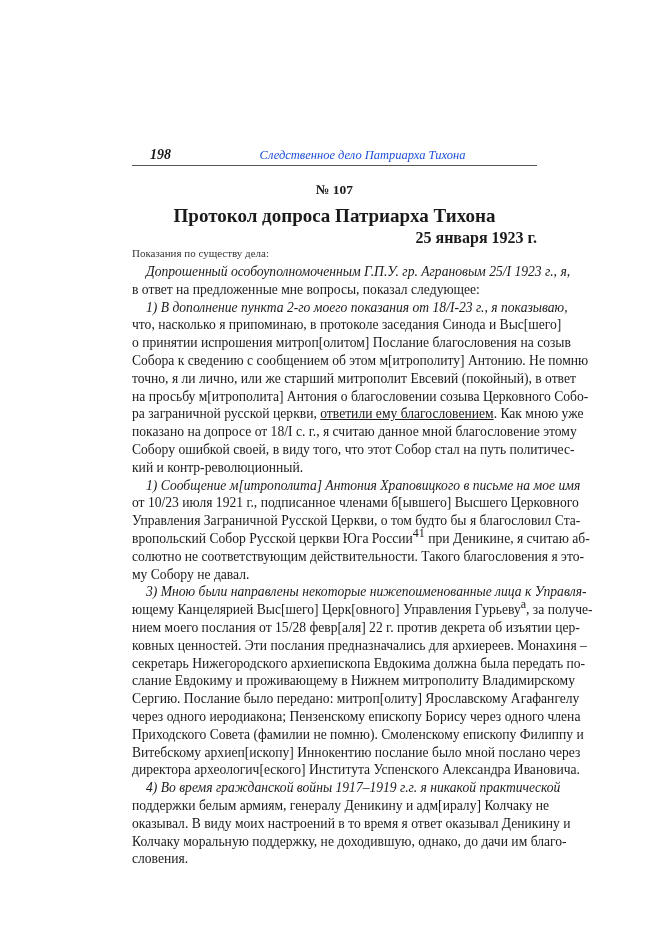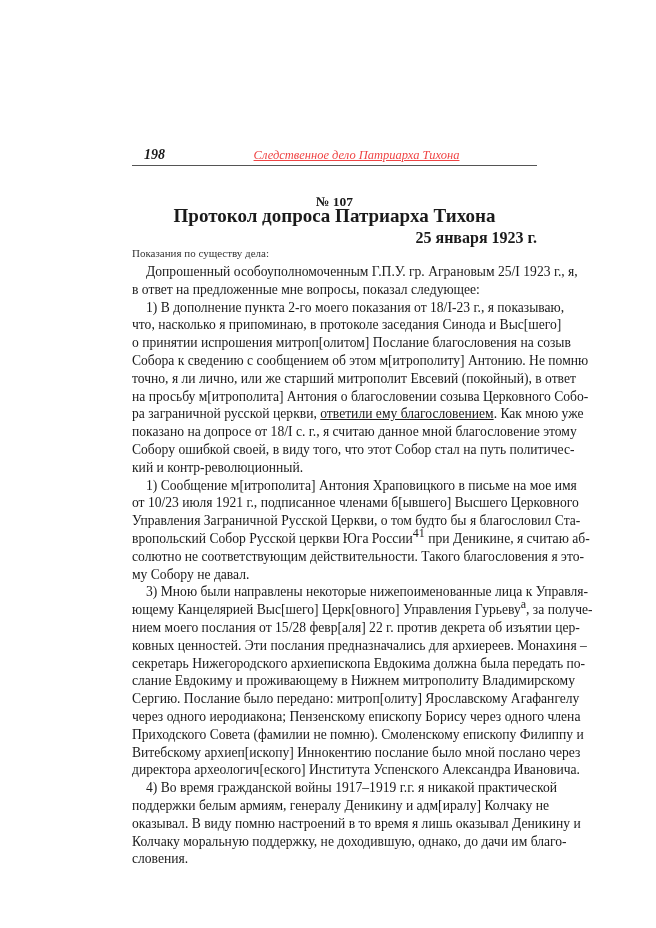--- a/index.html
+++ b/index.html
@@ -1,29 +1,29 @@
 <!DOCTYPE html>
 <html><head>
 <meta charset="utf-8">
 <style>
   html, body { margin: 0; padding: 0; background: #ffffff; }
   body { width: 656px; height: 928px; position: relative; overflow: hidden; font-family: "Liberation Serif", "DejaVu Serif", serif; color: #1a1a1a; }
   .page { position: absolute; left: 132px; top: 0; width: 405px; }
-  .running-head { position: absolute; top: 147px; left: 12px; width: 405px; height: 18px; }
+  .running-head { position: absolute; top: 147px; left: 18px; width: 405px; height: 18px; }
   .page-num { position: absolute; left: 0; top: 0; font-style: italic; font-weight: bold; font-size: 14px; }
-  .head-title { position: absolute; left: 0; width: 405px; top: 1px; text-align: center; font-style: italic; font-size: 12.5px; color: #ef4444; padding-left: 20px; box-sizing: border-box; text-decoration: underline; }
+  .head-title { position: absolute; left: 0; width: 405px; top: 1px; text-align: center; font-style: italic; font-size: 12.5px; color: #1d4ed8; padding-left: 20px; box-sizing: border-box; }
   .rule { position: absolute; top: 165px; left: 0; width: 405px; height: 1px; background: #555; }
-  .doc-num { position: absolute; top: 182px; left: 0; width: 405px; text-align: center; font-weight: bold; font-size: 13.5px; margin-top: 12px; }
+  .doc-num { position: absolute; top: 182px; left: 0; width: 405px; text-align: center; font-weight: bold; font-size: 13.5px; }
   .doc-title { position: absolute; top: 205px; left: 0; width: 405px; text-align: center; font-weight: bold; font-size: 19px; }
   .doc-date { position: absolute; top: 229px; right: 0; font-weight: bold; font-size: 16px; }
   .section-label { position: absolute; top: 247px; left: 0; font-size: 11px; color: #333; }
   .body { position: absolute; top: 263px; left: 0; width: 405px; font-size: 13.6px; line-height: 17.8px; }
   .line { display: block; text-align: justify; text-align-last: justify; white-space: nowrap; height: 17.8px; overflow: visible; }
   .line.last { text-align-last: left; }
-  .line.indent { padding-left: 14px; }
+  .line.indent { padding-left: 14px; font-style: italic; }
   .u { text-decoration: underline; }
   sup { font-size: 12px; line-height: 0; vertical-align: super; }
 </style>
 </head>
 <body>
 
 <div class="page">
   <div class="running-head">
     <span class="page-num">198</span>
     <span class="head-title">Следственное дело Патриарха Тихона</span>
@@ -58,17 +58,17 @@
       <span class="line">ковных ценностей. Эти послания предназначались для архиереев. Монахиня –</span>
       <span class="line">секретарь Нижегородского архиепископа Евдокима должна была передать по-</span>
       <span class="line">слание Евдокиму и проживающему в Нижнем митрополиту Владимирскому</span>
       <span class="line">Сергию. Послание было передано: митроп[олиту] Ярославскому Агафангелу</span>
       <span class="line">через одного иеродиакона; Пензенскому епископу Борису через одного члена</span>
       <span class="line">Приходского Совета (фамилии не помню). Смоленскому епископу Филиппу и</span>
       <span class="line">Витебскому архиеп[ископу] Иннокентию послание было мной послано через</span>
       <span class="line last">директора археологич[еского] Института Успенского Александра Ивановича.</span>
       <span class="line indent">4) Во время гражданской войны 1917–1919 г.г. я никакой практической</span>
       <span class="line">поддержки белым армиям, генералу Деникину и адм[иралу] Колчаку не</span>
-      <span class="line">оказывал. В виду помню настроений в то время я лишь оказывал Деникину и</span>
+      <span class="line">оказывал. В виду моих настроений в то время я ответ оказывал Деникину и</span>
       <span class="line">Колчаку моральную поддержку, не доходившую, однако, до дачи им благо-</span>
       <span class="line last">словения.</span>
     </div>
 </div>
 
 </body></html>

